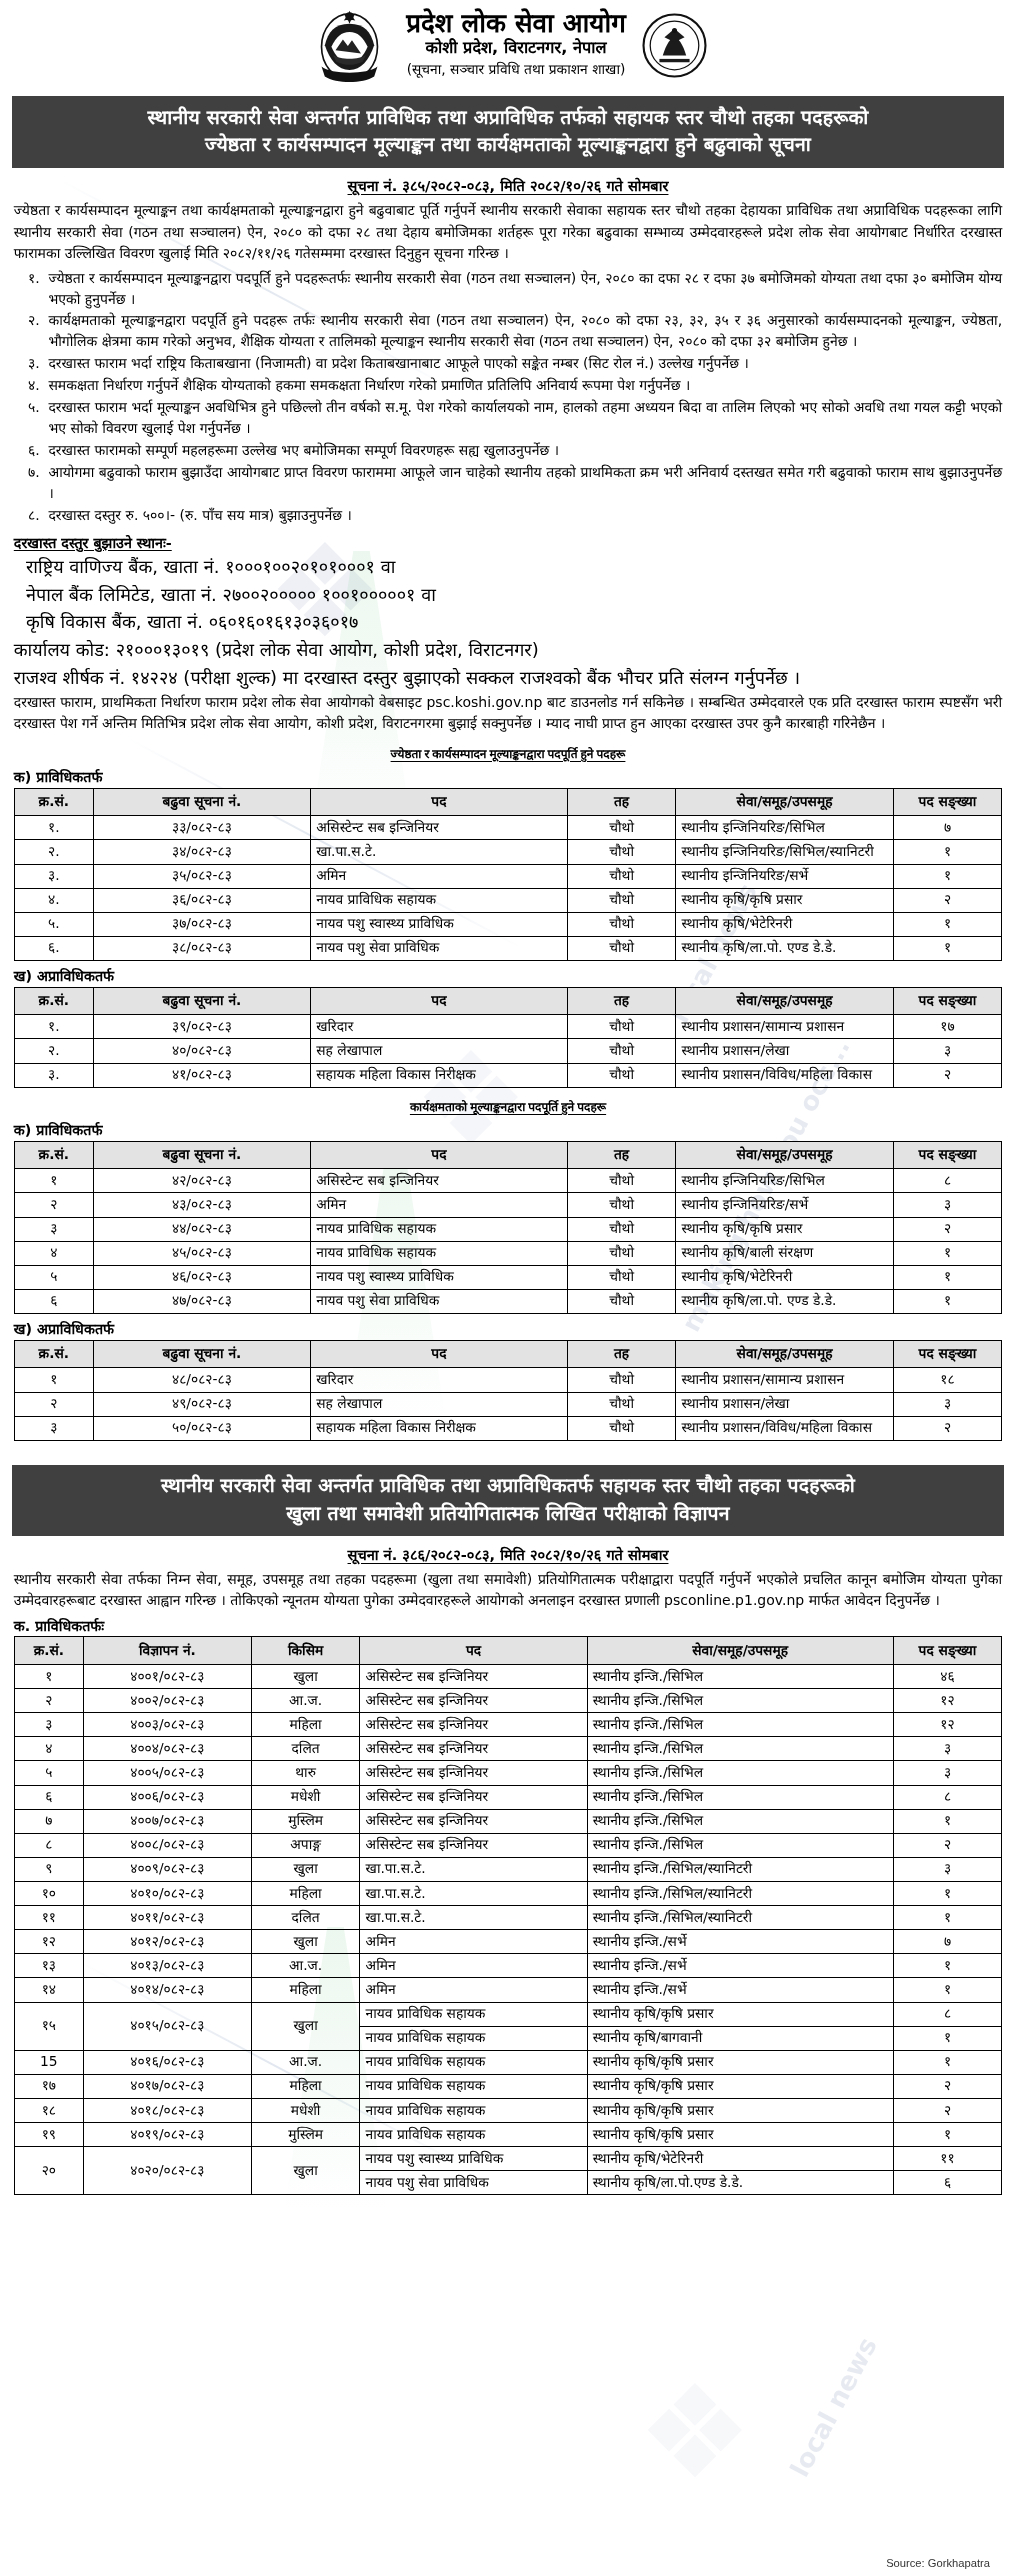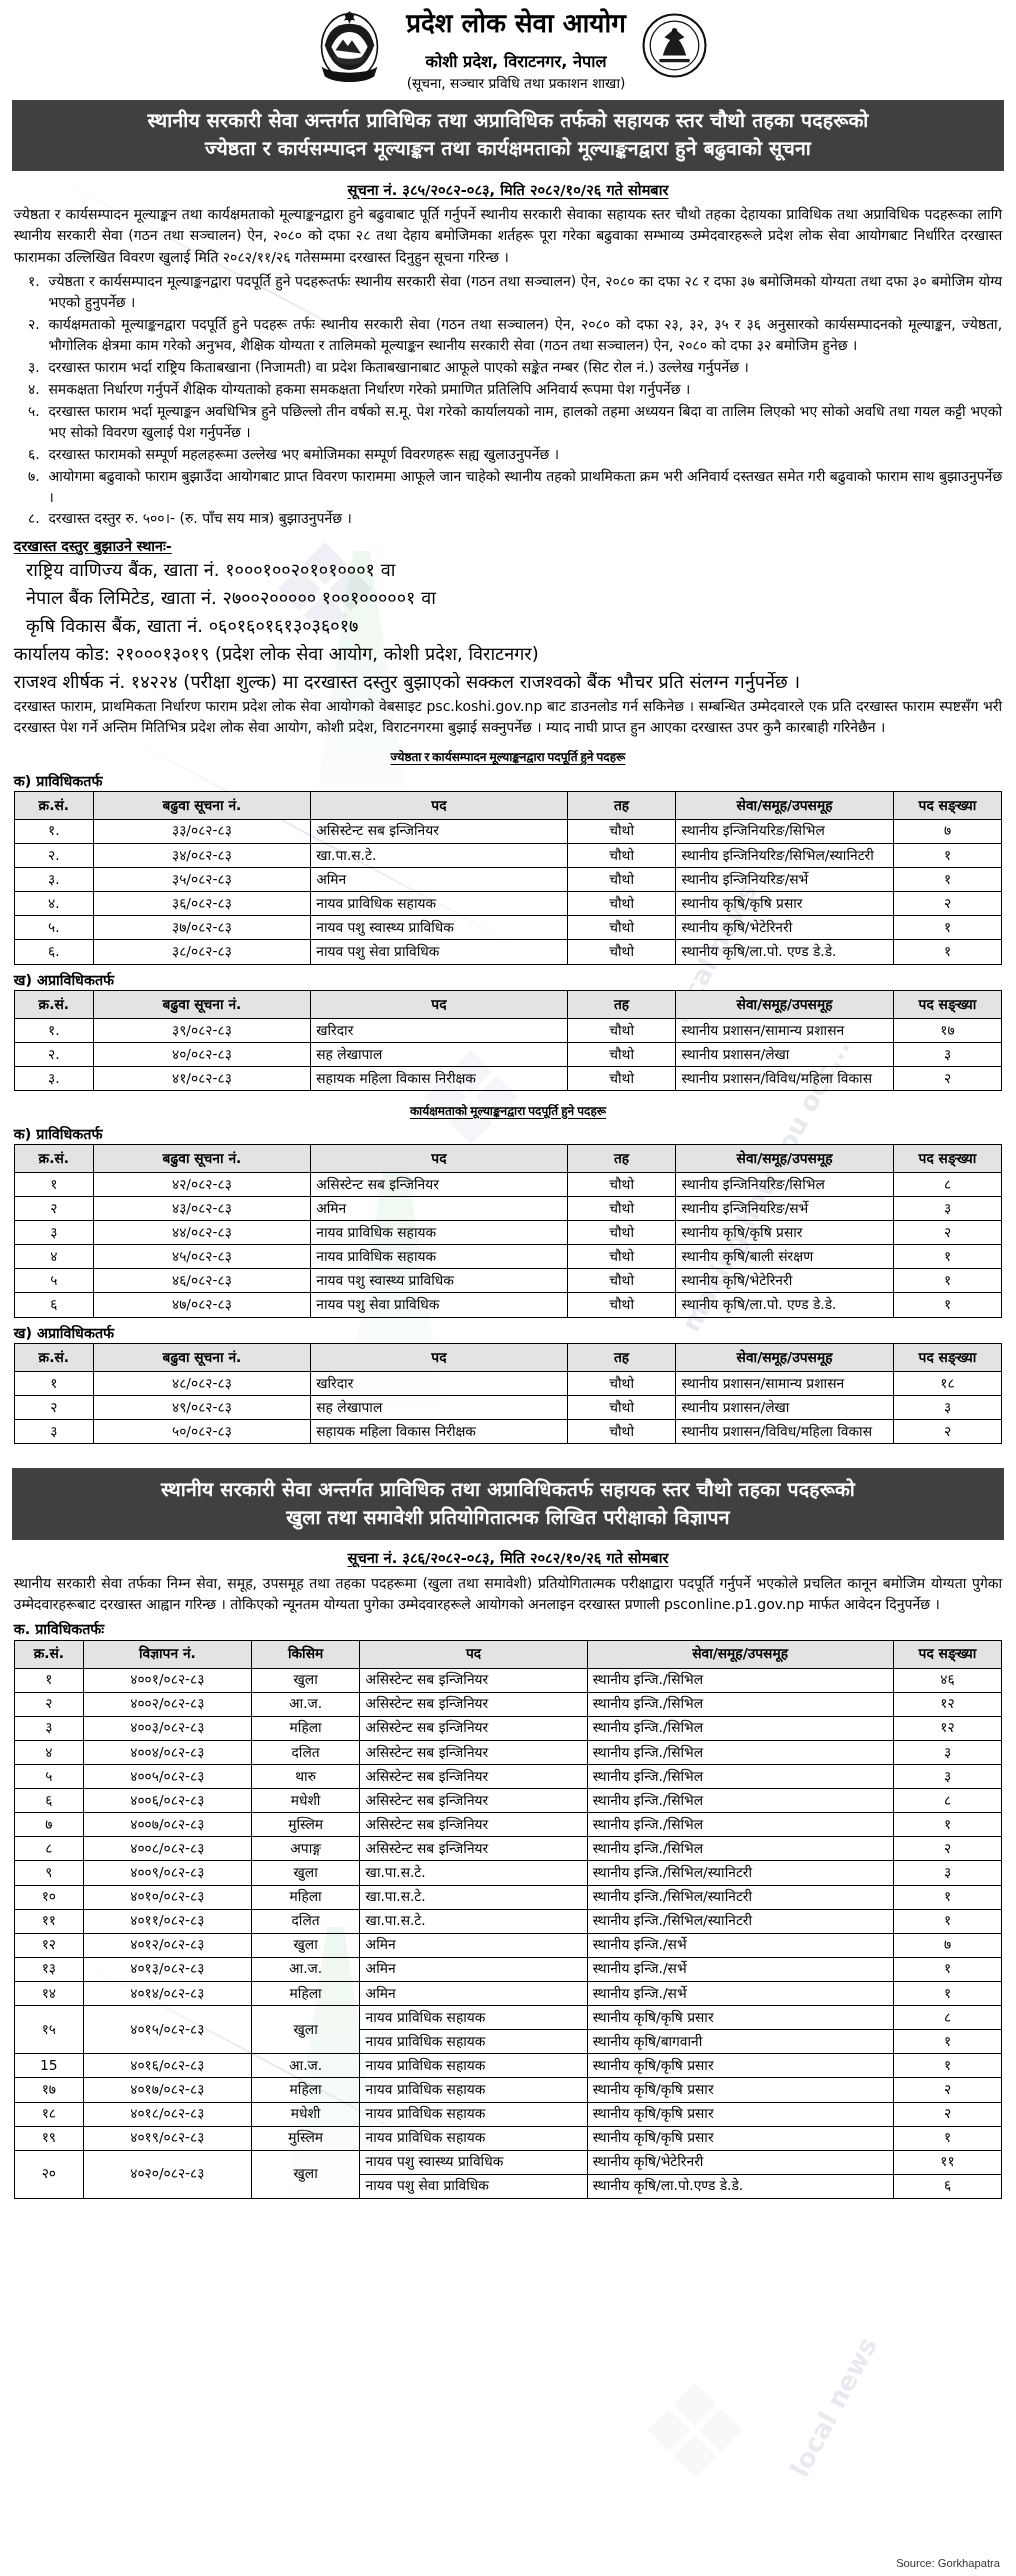--- a/index.html
+++ b/index.html
@@ -70,21 +70,21 @@
   .org-name{
     font-size:26px;
     font-weight:700;
     letter-spacing:0px;
     line-height:1.15;
     white-space:nowrap;
   }
   .org-addr{
     font-size:16.3px;
     font-weight:600;
-    margin-top:14px;
+    margin-top:0;
     line-height:1.2;
   }
   .org-branch{
     font-size:13.8px;
     font-weight:500;
     margin-top:2.6px;
     line-height:1.2;
   }
   .mast-seal{
     width:67px;height:67px;flex:0 0 67px;
@@ -205,21 +205,21 @@
   
   .t-open col.o1{width:7%;}
   .t-open col.o2{width:17%;}
   .t-open col.o3{width:11%;}
   .t-open col.o4{width:23%;}
   .t-open col.o5{width:31%;}
   .t-open col.o6{width:11%;}
 
   .source{
     position:absolute;
-    right:16px;
+    right:26px;
     bottom:6.9px;
     font-size:11.2px;
     color:#333;
     font-family:"Liberation Sans",sans-serif;
     z-index:3;
   }
 </style>
 </head>
 <body>
 

